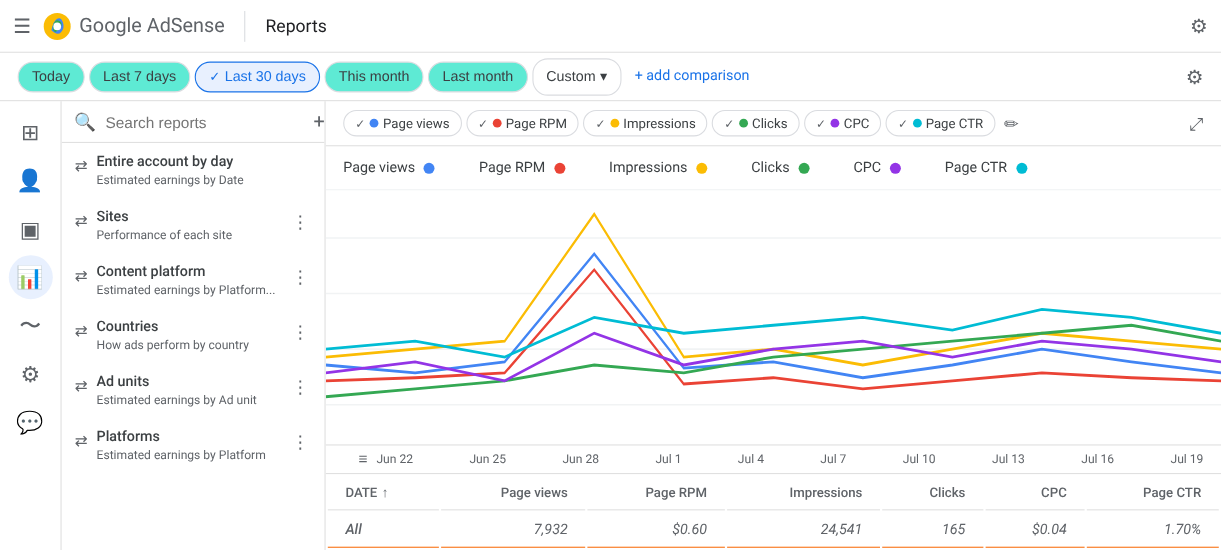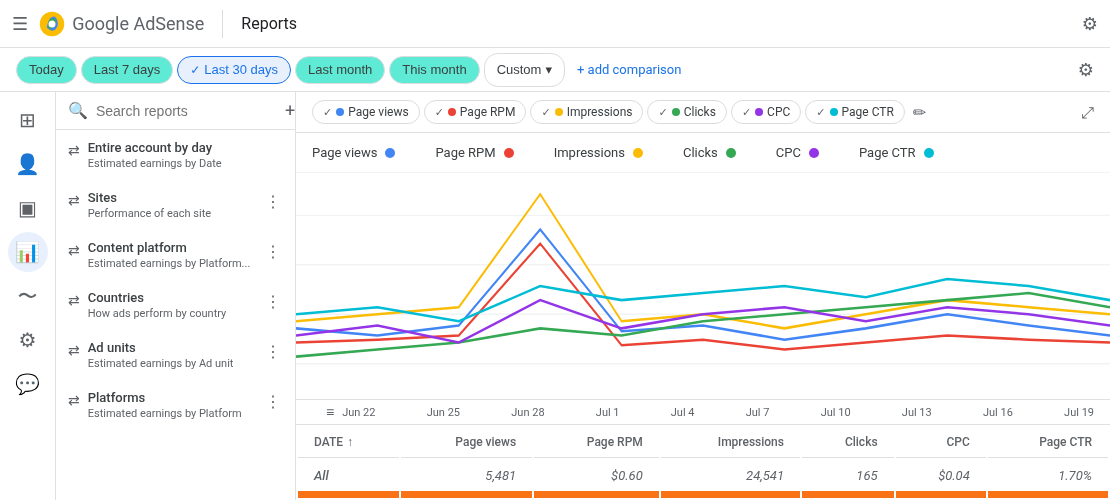--- a/index.html
+++ b/index.html
@@ -70,21 +70,21 @@
 
     
     .x-axis { display: flex; align-items: center; padding: 4px 16px 4px 30px; border-top: 1px solid #e0e0e0; }
     .x-axis-icon { color: #5f6368; font-size: 14px; margin-right: 8px; }
     .x-labels { display: flex; flex: 1; justify-content: space-between; font-size: 11px; color: #5f6368; }
 
     
     .data-table { width: 100%; border-top: 1px solid #e0e0e0; font-size: 13px; }
     .data-table th { padding: 8px 16px; text-align: right; color: #5f6368; font-weight: 500; font-size: 12px; border-bottom: 1px solid #e0e0e0; white-space: nowrap; }
     .data-table th:first-child { text-align: left; }
-    .data-table td { padding: 8px 16px; text-align: right; border-bottom: 7px solid #f97316; color: #3c4043; }
+    .data-table td { padding: 8px 16px; text-align: right; border-bottom: 1px solid #f97316; color: #3c4043; }
     .data-table td:first-child { text-align: left; font-weight: 500; }
     .data-table tr:last-child td { font-style: italic; color: #5f6368; }
     .th-sort { display: inline-flex; align-items: center; gap: 4px; cursor: pointer; }
     .sort-arrow { font-size: 12px; }
 
     
     .left-nav { width: 56px; border-right: 1px solid #e0e0e0; display: flex; flex-direction: column; align-items: center; padding-top: 8px; gap: 4px; }
     .left-nav-icon { width: 40px; height: 40px; display: flex; align-items: center; justify-content: center; border-radius: 50%; color: #5f6368; font-size: 20px; cursor: pointer; }
     .left-nav-icon.active { background: #e8f0fe; color: #1a73e8; }
   </style>
@@ -105,22 +105,22 @@
   <div class="topbar-divider"></div>
   <span class="topbar-title">Reports</span>
   <div class="topbar-spacer"></div>
   <span class="topbar-gear">⚙</span>
 </div>
 
 <div class="filterbar">
   <button class="filter-btn">Today</button>
   <button class="filter-btn">Last 7 days</button>
   <button class="filter-btn active">Last 30 days</button>
+  <button class="filter-btn">This month</button>
   <button class="filter-btn">Last month</button>
-  <button class="filter-btn">This month</button>
   <button class="custom-btn">
     <span>Custom</span>
     <span>▾</span>
   </button>
   <span class="add-comparison">+ add comparison</span>
   <div class="filterbar-spacer"></div>
   <span style="color:#5f6368;font-size:18px;cursor:pointer;">⚙</span>
 </div>
 
 <div class="main">
@@ -307,21 +307,21 @@
           <th>Page RPM</th>
           <th>Impressions</th>
           <th>Clicks</th>
           <th>CPC</th>
           <th>Page CTR</th>
         </tr>
       </thead>
       <tbody>
         <tr>
           <td>All</td>
-          <td>5,481</td>
+          <td>7,932</td>
           <td>$0.60</td>
           <td>24,541</td>
           <td>165</td>
           <td>$0.04</td>
           <td>1.70%</td>
         </tr>
       </tbody>
     </table>
 
   </div>

